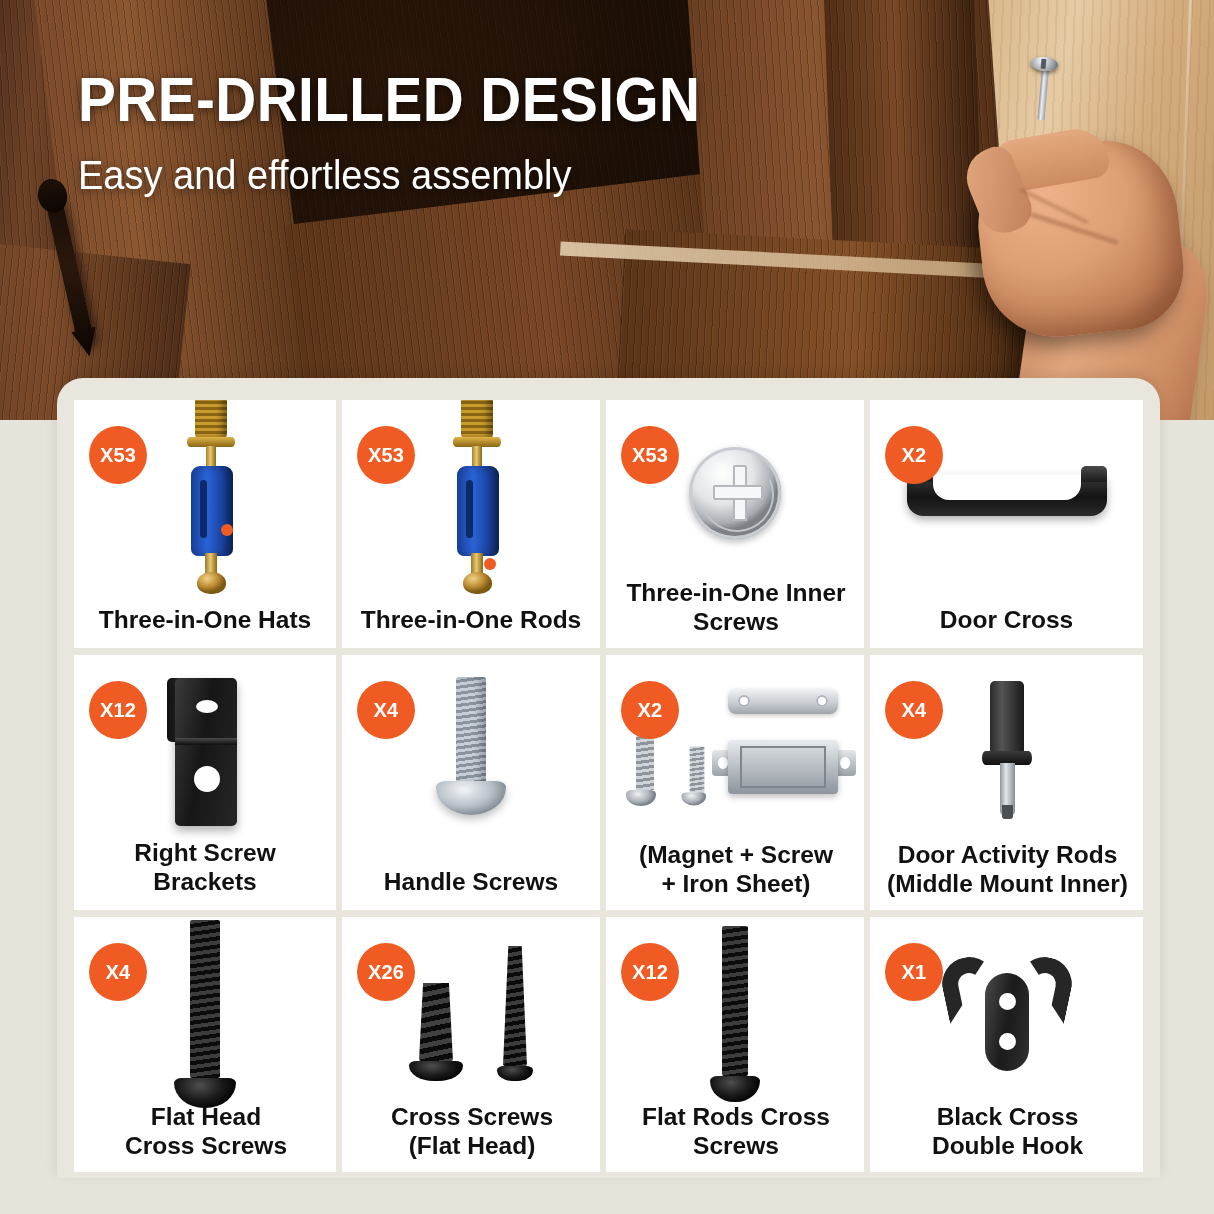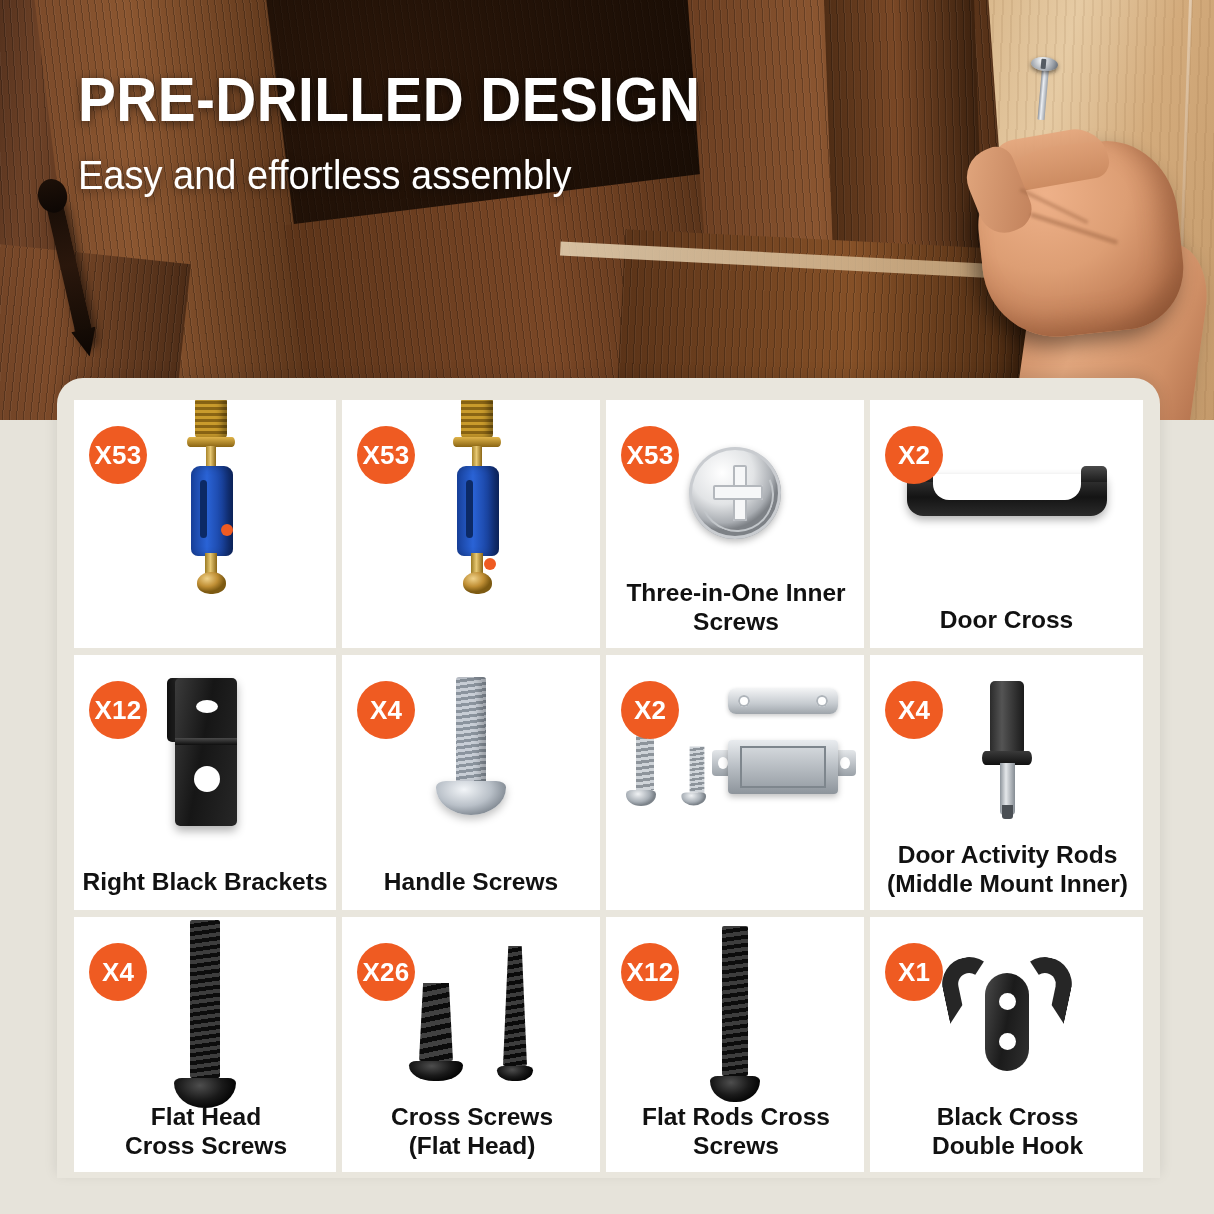--- a/index.html
+++ b/index.html
@@ -129,21 +129,21 @@
     grid-template-rows:248px 255px 255px;
     gap:7px 6px;
   }
   .cell{
     position:relative;background:#ffffff;overflow:hidden;
     display:flex;flex-direction:column;align-items:center;justify-content:flex-end;
   }
   .badge{
     position:absolute;left:15px;top:26px;width:58px;height:58px;border-radius:50%;
     background:#ef5b22;color:#fff;display:flex;align-items:center;justify-content:center;
-    font-size:26px;font-weight:700;letter-spacing:.2px;z-index:3;
+    font-size:20px;font-weight:700;letter-spacing:.2px;z-index:3;
     font-family:"Liberation Sans",sans-serif;
   }
   .art{position:absolute;left:0;right:0;top:10px;bottom:72px;display:flex;align-items:center;justify-content:center;}
   .caption{
     position:relative;z-index:2;width:100%;text-align:center;
     font-size:24.5px;font-weight:700;color:#111111;line-height:1.16;
     padding:0 6px 14px;box-sizing:border-box;
     font-family:"Liberation Sans",sans-serif;
   }
   .caption.two{padding-bottom:12px;padding-left:8px;}
@@ -332,36 +332,38 @@
             <div class="thread"></div>
               <div class="flange"></div>
               <div class="neck"></div>
             <div class="blue"></div>
               <div class="slot"></div>
             <div class="dot" style="left:44px;top:126px;"></div>
             <div class="shaft"></div>
               <div class="ball"></div>
           </div>
         </div>
+        <div class="caption">Three-in-One Hats</div>
       </div>
 
       <div class="cell">
         <div class="badge">X53</div>
         <div class="art">
           <div class="tio">
             <div class="thread"></div>
               <div class="flange"></div>
               <div class="neck"></div>
             <div class="blue"></div>
               <div class="slot"></div>
             <div class="dot" style="left:41px;top:160px;"></div>
             <div class="shaft"></div>
               <div class="ball"></div>
           </div>
         </div>
+        <div class="caption">Three-in-One Rods</div>
       </div>
 
       <div class="cell">
         <div class="badge">X53</div>
         <div class="art">
           <div class="cam">
               <div class="arc"></div>
               <div class="cross-v"></div>
               <div class="cross-h"></div>
             </div>
@@ -387,21 +389,21 @@
         <div class="badge">X12</div>
         <div class="art">
           <div class="brkt">
             <div class="lip"></div>
               <div class="face"></div>
               <div class="fold"></div>
             <div class="h1h"></div>
               <div class="h2h"></div>
           </div>
         </div>
-        <div class="caption">Right Black Brackets</div>
+        <div class="caption">Right Screw Brackets</div>
       </div>
 
       <div class="cell">
         <div class="badge">X4</div>
         <div class="art">
           <div class="mscrew">
               <div class="shank"></div>
               <div class="head"></div>
             </div>
         </div>
@@ -422,20 +424,22 @@
             <div class="ws s1">
                 <div class="th"></div>
                 <div class="hd"></div>
               </div>
             <div class="ws s2">
                 <div class="th"></div>
                 <div class="hd"></div>
               </div>
           </div>
         </div>
+        <div class="caption two" style="white-space:pre-line">(Magnet + Screw
++ Iron Sheet)</div>
       </div>
 
       <div class="cell">
         <div class="badge">X4</div>
         <div class="art">
           <div class="arod">
               <div class="cap"></div>
               <div class="skirt"></div>
               <div class="pin"></div>
               <div class="tip"></div>

